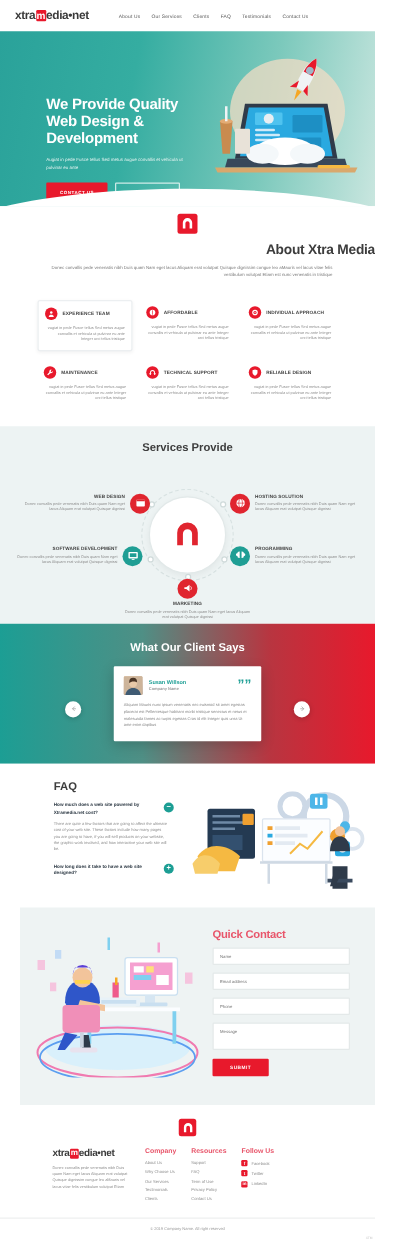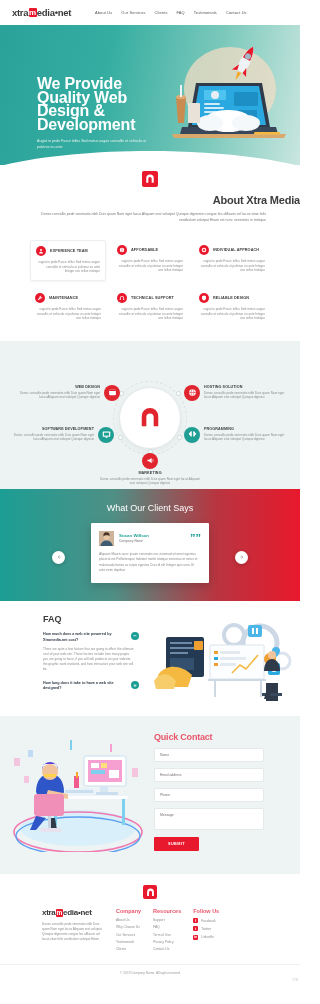--- a/index.html
+++ b/index.html
@@ -26,21 +26,21 @@
   .nav { display:flex; gap:9px; margin-left:14px; }
   .nav a { font-size:3.9px; color:#555; text-decoration:none; white-space:nowrap; letter-spacing:.15px; }
 
   
   .hero {
     position:relative; height:140px;
     background:linear-gradient(100deg,#2aa29a 0%,#35ada1 35%,#7cc9bc 70%,#c9e6df 100%);
     overflow:hidden;
   }
   .hero-inner { position:absolute; left:37px; top:52px; width:125px; }
-  .hero h1 { color:#fff; font-size:16px; line-height:13.5px; font-weight:bold; letter-spacing:-.2px; }
+  .hero h1 { color:#fff; font-size:12px; line-height:13.5px; font-weight:bold; letter-spacing:-.2px; }
   .hero p { color:#e3f3f0; font-size:3.6px; line-height:6px; margin-top:7px; width:110px; }
   .hero-btns { margin-top:9px; display:flex; gap:6px; }
   .btn-red { background:#e8192c; color:#fff; font-size:3.6px; font-weight:bold; letter-spacing:.4px;
     padding:5px 11px; border:none; border-radius:1px; cursor:pointer; }
   .btn-ghost { background:transparent; color:#fff; font-size:3.6px; font-weight:bold; letter-spacing:.4px;
     padding:5px 11px; border:1px solid rgba(255,255,255,.75); border-radius:1px; cursor:pointer; }
   .hero-art { position:absolute; right:2px; top:12px; width:140px; height:120px; }
   .hero-curve { position:absolute; bottom:-1px; left:0; width:300px; height:22px; }
 
   
@@ -79,21 +79,21 @@
     display:flex;align-items:center;justify-content:center; }
   .svc .s-ic svg { width:9px;height:9px;fill:#fff; }
   .svc .s-tx h4 { font-size:3.7px; color:#3d3d3d; font-weight:bold; letter-spacing:.1px; }
   .svc .s-tx p { font-size:3.1px; line-height:4.4px; color:#8e8e8e; margin-top:2px; }
   .svc.left { flex-direction:row-reverse; text-align:right; }
   .red-bg { background:#e0252f; } .teal-bg { background:#1f9e94; }
 
   
   .testi { background:linear-gradient(90deg,#1c9e94 0%,#4f8f85 38%,#b83540 72%,#e8192c 100%);
     padding:14px 0 18px; position:relative; }
-  .testi h2 { text-align:center; font-size:9px; color:#fff; font-weight:normal; }
+  .testi h2 { text-align:center; font-size:9px; color:#fff; font-weight:bold; }
   .t-card { width:118px; background:#fff; margin:10px auto 0; padding:8px 8px 10px; border-radius:1px;
     box-shadow:0 3px 10px rgba(0,0,0,.18); }
   .t-head { display:flex; align-items:center; gap:5px; position:relative; }
   .t-avatar { width:15px;height:15px; border-radius:1px; flex:0 0 auto;
     background:linear-gradient(160deg,#d8b894,#8d6a4f); overflow:hidden; position:relative; }
   .t-name { font-size:4.4px; font-weight:bold; color:#1c9e94; }
   .t-role { font-size:3.2px; font-weight:bold; color:#9a9a9a; margin-top:1px; }
   .t-quote { margin-left:auto; color:#1c9e94; font-size:11px; font-weight:bold; line-height:8px; }
   .t-body { font-size:3.2px; line-height:5.4px; color:#8a8a8a; margin-top:6px; }
   .arrow { position:absolute; top:62px; width:13px;height:13px;border-radius:50%;
@@ -107,21 +107,21 @@
   .faq h2 { font-size:9px; color:#3d3d3d; font-weight:bold; margin-left:43px; }
   .faq-list { width:96px; margin-left:43px; margin-top:8px; }
   .faq-item { margin-bottom:9px; position:relative; }
   .faq-q { font-size:3.7px; font-weight:bold; color:#2f3b46; line-height:5.2px; width:80px; }
   .faq-a { font-size:3.2px; line-height:5px; color:#8e8e8e; margin-top:4px; width:92px; }
   .faq-btn { position:absolute; right:0; top:0; width:8px;height:8px;border-radius:50%;
     background:#1c9e94; color:#fff; font-size:6px; line-height:8px; text-align:center; cursor:pointer; font-weight:bold; }
   .faq-art { position:absolute; right:4px; top:22px; width:148px; height:86px; }
 
   
-  .contact { background:#eef3f3; padding:16px 0 22px; position:relative; display:flex; }
+  .contact { background:#eef3f3; padding:16px 0 22px; position:relative; display:flex;margin-left:16px; }
   .contact-art { width:150px; height:120px; flex:0 0 auto; }
   .form { width:118px; margin-left:4px; }
   .form h2 { font-size:9px; color:#e8566b; font-weight:bold; letter-spacing:-.2px; }
   .form input, .form textarea {
     width:110px; display:block; margin-top:6px; border:1px solid #e4e9e9; background:#fff;
     font-size:3.4px; color:#9a9a9a; padding:4px 5px; border-radius:1px;
     font-family:"Liberation Sans", sans-serif; outline:none;
   }
   .form textarea { height:22px; resize:none; }
   .submit { margin-top:7px; background:#e8192c; color:#fff; font-size:3.8px; font-weight:bold;
@@ -297,20 +297,21 @@
               </svg>
             </span>
           <span class="c-title">RELIABLE DESIGN</span>
         </div>
         <div class="c-body">vugiat in pede Fusce tellus Sed metus augue convallis et vehicula ut pulvinar eu ante Integer orci tellus tristique</div>
       </div>
     </div>
   </div>
 
   <div class="services">
+    <h2>Services Provide</h2>
     <div class="svc-wrap">
       <div class="ring"></div>
       <div class="hub">
         <svg viewBox="0 0 24 24">
           <path d="M3 21 V10 A9 9 0 0 1 21 10 V21 H16 V11 A4 4 0 0 0 8 11 V21 Z" fill="#e0252f"></path>
         </svg>
       </div>
       <div class="node" style="left:109px;top:30px"></div>
       <div class="node" style="left:166px;top:30px"></div>
       <div class="node" style="left:108px;top:74px"></div>

